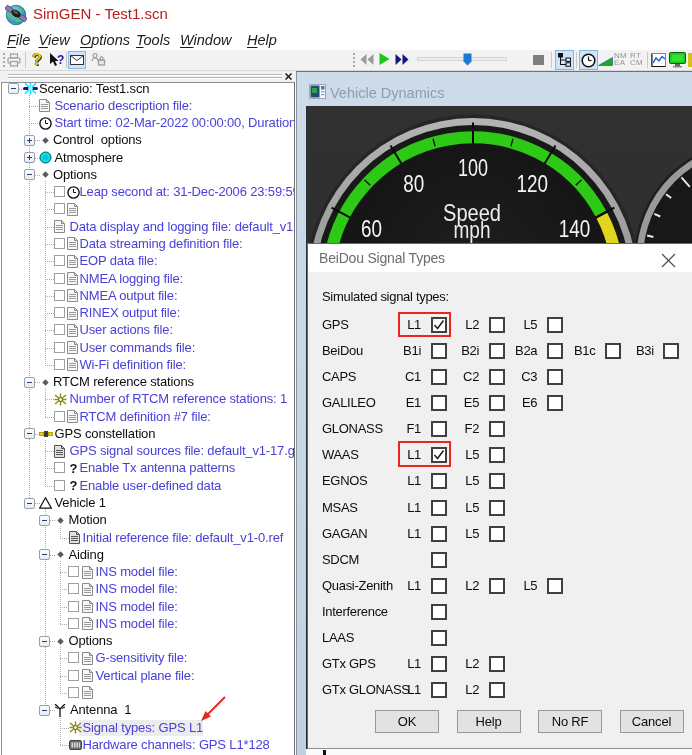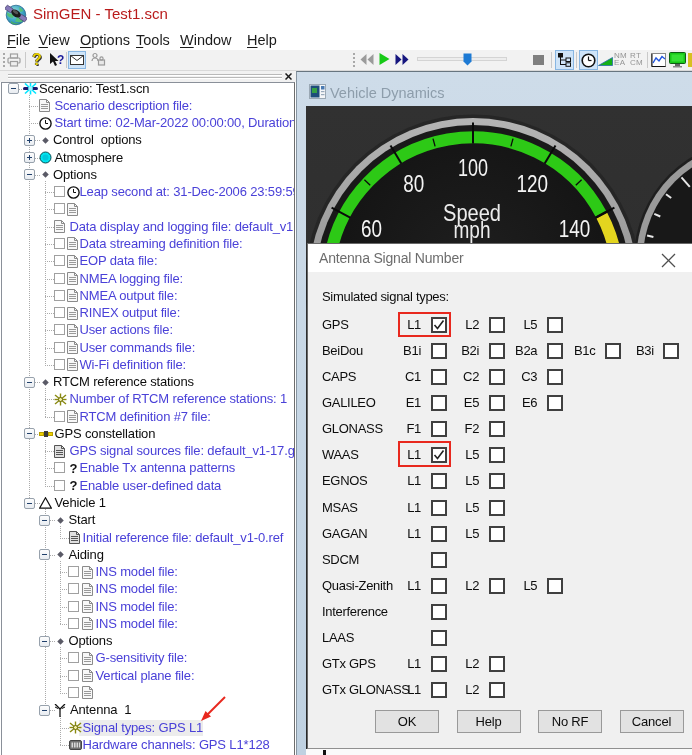--- a/index.html
+++ b/index.html
@@ -1,21 +1,21 @@
 <!DOCTYPE html>
 <html><head><meta charset="utf-8">
 <style>
 *{margin:0;padding:0;box-sizing:border-box;}
 html,body{width:692px;height:755px;overflow:hidden;background:#fff;font-family:"Liberation Sans",sans-serif;}
 #app{position:absolute;left:0;top:0;width:692px;height:755px;}
 .abs{position:absolute;}
 #titlebar{left:0;top:0;width:692px;height:28px;background:#ffffff;}
 #titletext{left:33px;top:5px;font-size:15px;color:#b91c1c;}
 #menubar{left:0;top:28px;width:692px;height:22px;background:#ffffff;font-size:14.5px;color:#1c1c1c;}
-.mi{position:absolute;top:4px;}
+.mi{position:absolute;top:4px;font-style:italic;}
 .mi u{text-decoration:underline;text-underline-offset:2px;}
 #toolbar{left:0;top:50px;width:692px;height:21px;background:#f2f2f2;border-bottom:1px solid #d9d9d9;}
 .sep{position:absolute;top:2px;width:1px;height:16px;background:#c9c9c9;}
 .grip{position:absolute;top:3px;width:2px;height:15px;background-image:repeating-linear-gradient(#a9a9a9 0 2px,transparent 2px 4px);}
 #treehdr{left:0;top:71px;width:296px;height:11px;background:#f1f1f1;}
 #treepanel{left:1px;top:82px;width:294px;height:673px;background:#ffffff;border:1px solid #8a9099;border-bottom:none;border-right:1px solid #6e6e6e;overflow:hidden;}
 .tlab{position:absolute;white-space:nowrap;font-size:13px;letter-spacing:-0.15px;color:#0d0d0d;line-height:16px;}
 .tlab.blue{color:#4a41d8;}
 .vline{position:absolute;width:1px;background-image:repeating-linear-gradient(#ababab 0 1px,transparent 1px 2px);}
 .hdash{position:absolute;height:1px;background-image:repeating-linear-gradient(90deg,#ababab 0 1px,transparent 1px 2px);}
@@ -442,21 +442,21 @@
           <path d="M6.5 0.8 L12.4 11.2 H0.6 Z" fill="none" stroke="#111" stroke-width="1.2"></path>
         </svg>
 <span class="tlab" style="left:53.5px;top:494.0px">Vehicle 1</span>
 <div class="ebox" style="left:38.0px;top:513.8px">
           <i></i>
         </div>
 <div class="hdash" style="left:49.0px;top:519.2px;width:5px"></div>
 <svg class="abs" style="left:55.0px;top:514.8px" width="9" height="9" viewBox="0 0 9 9">
           <rect x="2.2" y="2.2" width="4.6" height="4.6" fill="#5a5a66" transform="rotate(45 4.5 4.5)"></rect>
         </svg>
-<span class="tlab" style="left:67.5px;top:511.2px">Start</span>
+<span class="tlab" style="left:67.5px;top:511.2px">Motion</span>
 <div class="hdash" style="left:59.0px;top:536.5px;width:9px"></div>
 <svg class="abs" style="left:67.5px;top:530.0px" width="11" height="13" viewBox="0 0 11 13">
           <path d="M0.5 0.5 h7 l3 3 v9 h-10 z" fill="#e0e0e0" stroke="#555"></path>
           <path d="M7.5 0.5 v3 h3" fill="none" stroke="#555"></path>
           <g stroke="#555">
             <line x1="2" y1="5.5" x2="9" y2="5.5"></line>
             <line x1="2" y1="7.5" x2="9" y2="7.5"></line>
             <line x1="2" y1="9.5" x2="9" y2="9.5"></line>
           </g>
         </svg>
@@ -661,21 +661,21 @@
 <line x1="354.3" y1="110.5" x2="348.3" y2="107.8" stroke="#e8e8e8" stroke-width="2"></line>
 <line x1="347.4" y1="130.9" x2="341.1" y2="129.5" stroke="#e8e8e8" stroke-width="2"></line>
 <line x1="345.0" y1="152.3" x2="338.5" y2="152.2" stroke="#e8e8e8" stroke-width="2"></line>
 </svg>
       </div>
       <div class="abs" style="left:9px;top:677px;width:387px;height:7px;background:#fafafa"></div>
       <div class="abs" style="left:26px;top:678px;width:3px;height:6px;background:#111"></div>
     </div>
 <div class="abs" id="dlg">
       <div class="abs" id="dlgtitle"></div>
-<div class="abs" id="dlgtitletext">Antenna Signal Number</div>
+<div class="abs" id="dlgtitletext">BeiDou Signal Types</div>
 <svg class="abs" style="left:353px;top:9px" width="15" height="15" viewBox="0 0 15 15">
         <g stroke="#4f4f4f" stroke-width="1.3">
           <line x1="1" y1="1" x2="14" y2="14"></line>
           <line x1="14" y1="1" x2="1" y2="14"></line>
         </g>
       </svg>
 <div class="dlab" style="top:45px">Simulated signal types:</div>
 <div class="dlab" style="top:73.0px">GPS</div>
 <div class="code" style="left:79.0px;top:73.0px">L1</div>
 <div class="cb" style="left:122.5px;top:73.0px">

